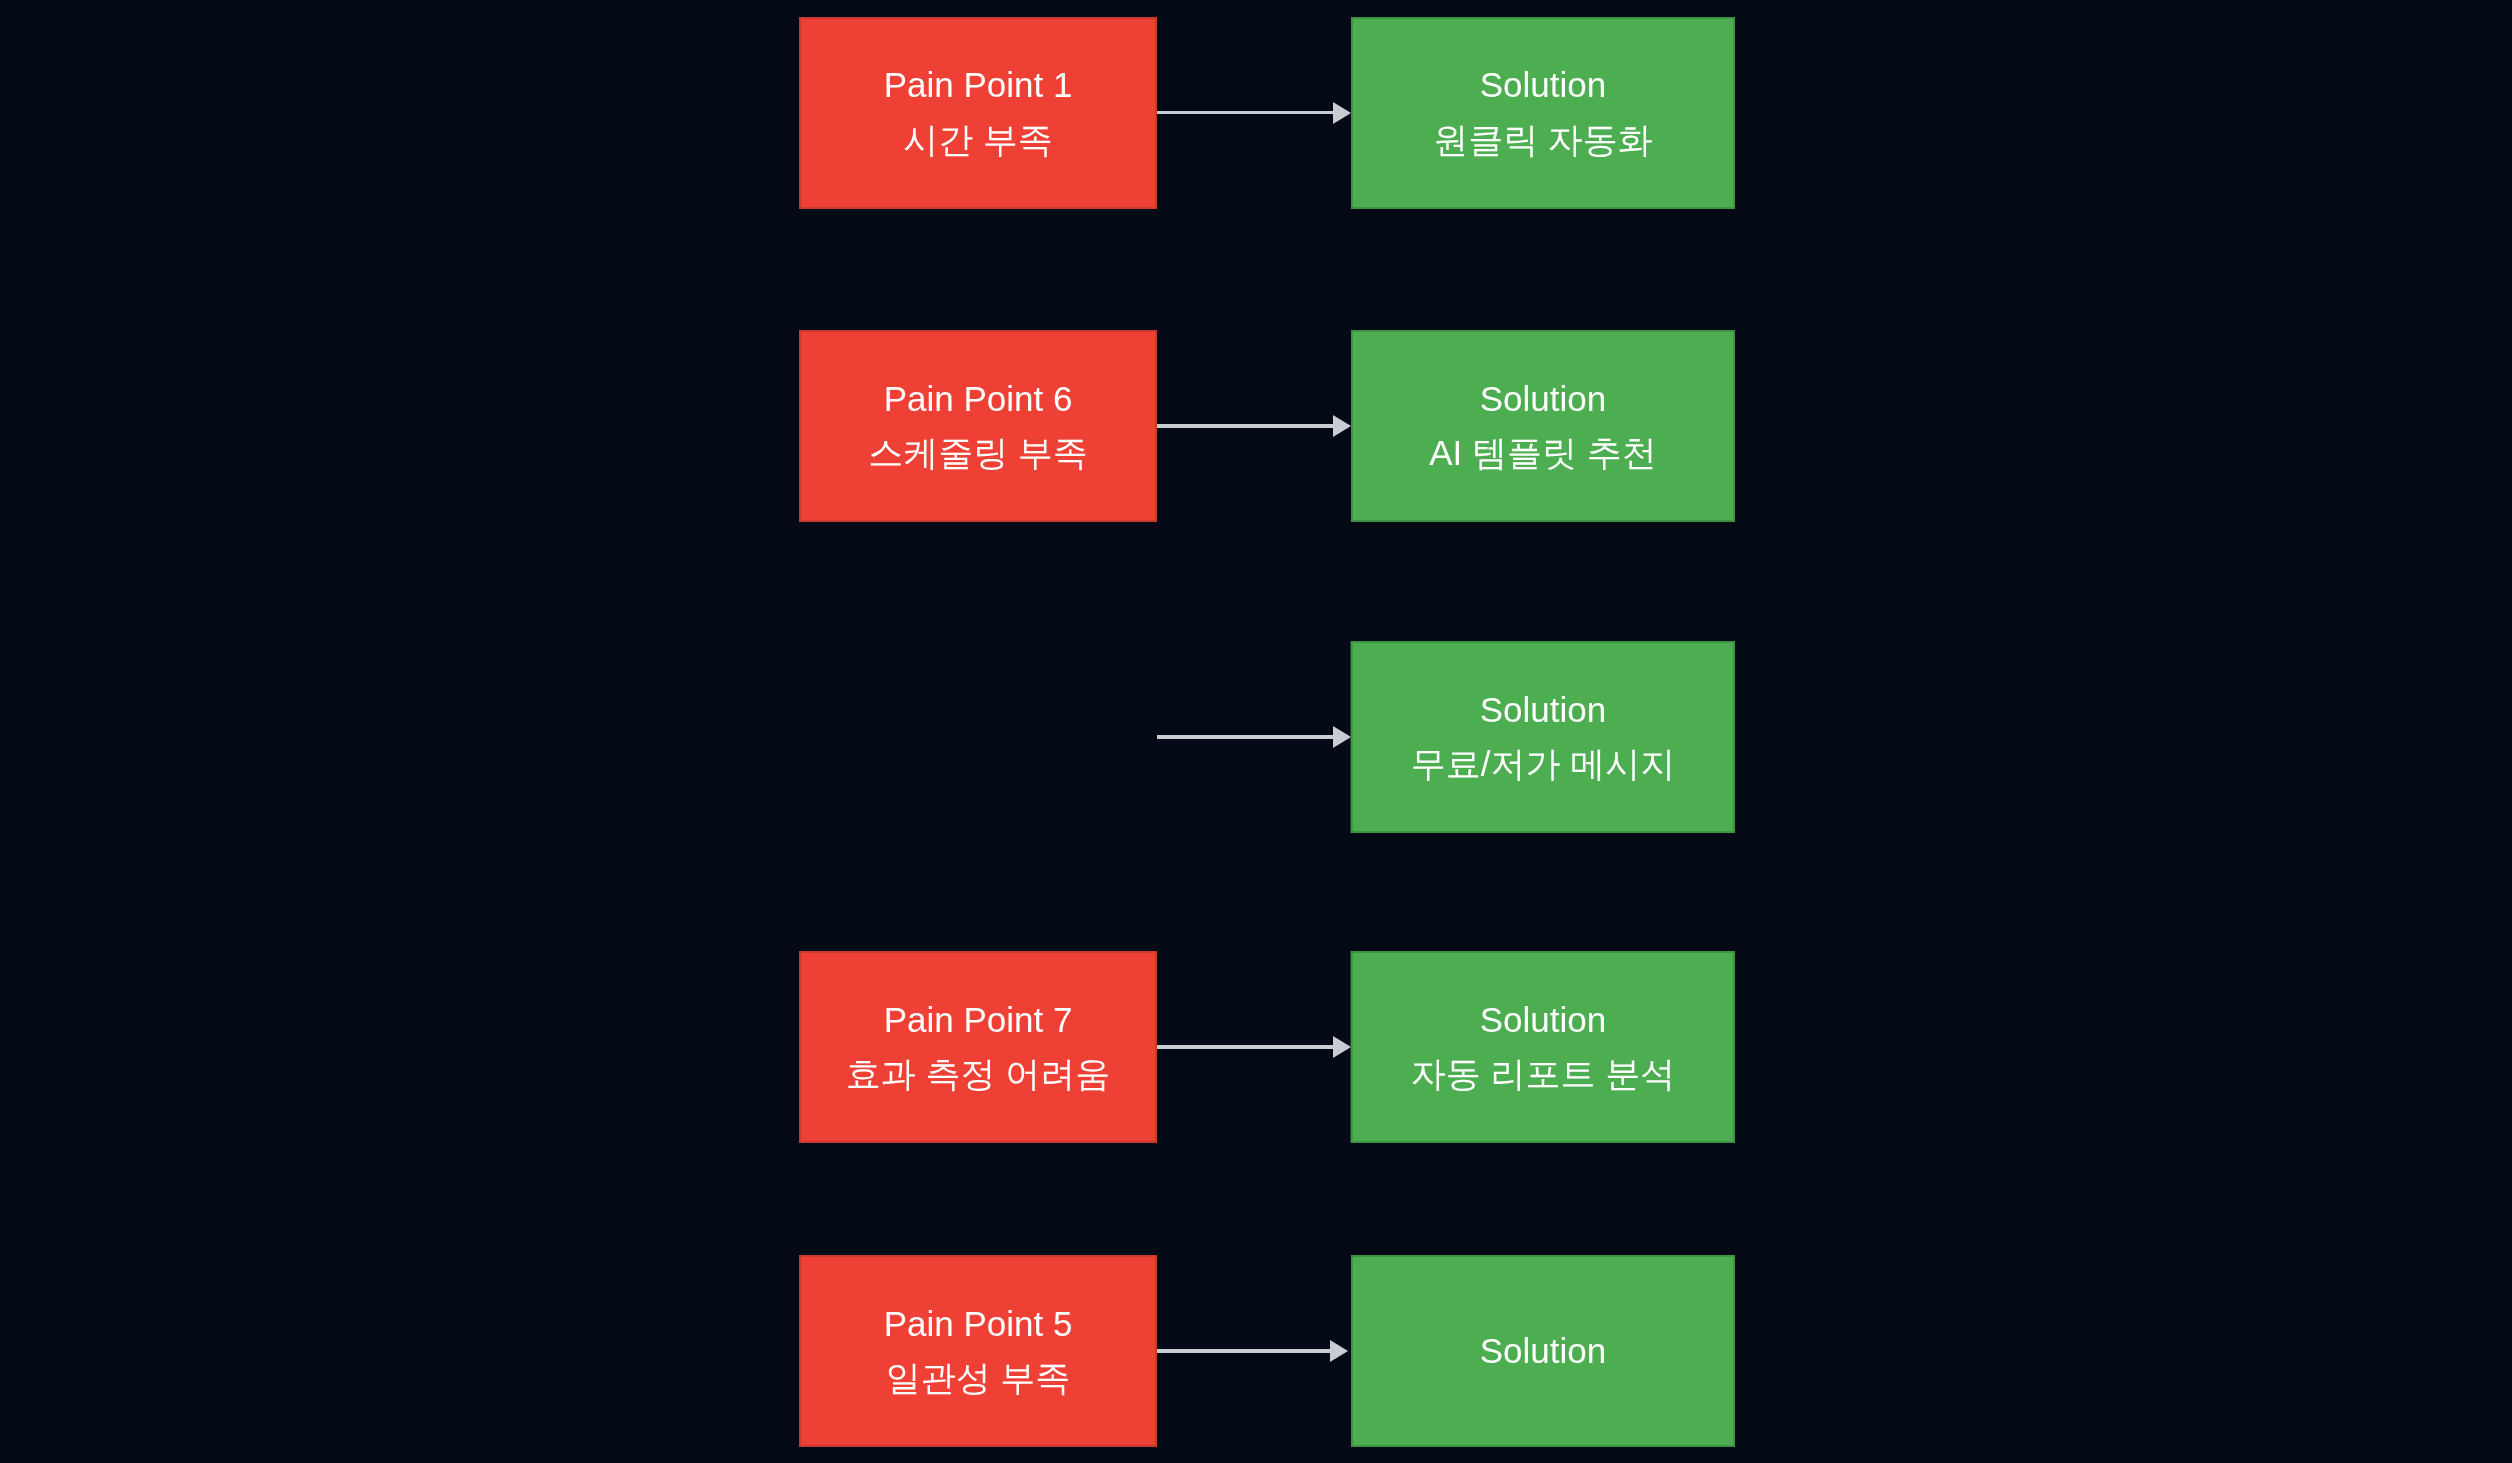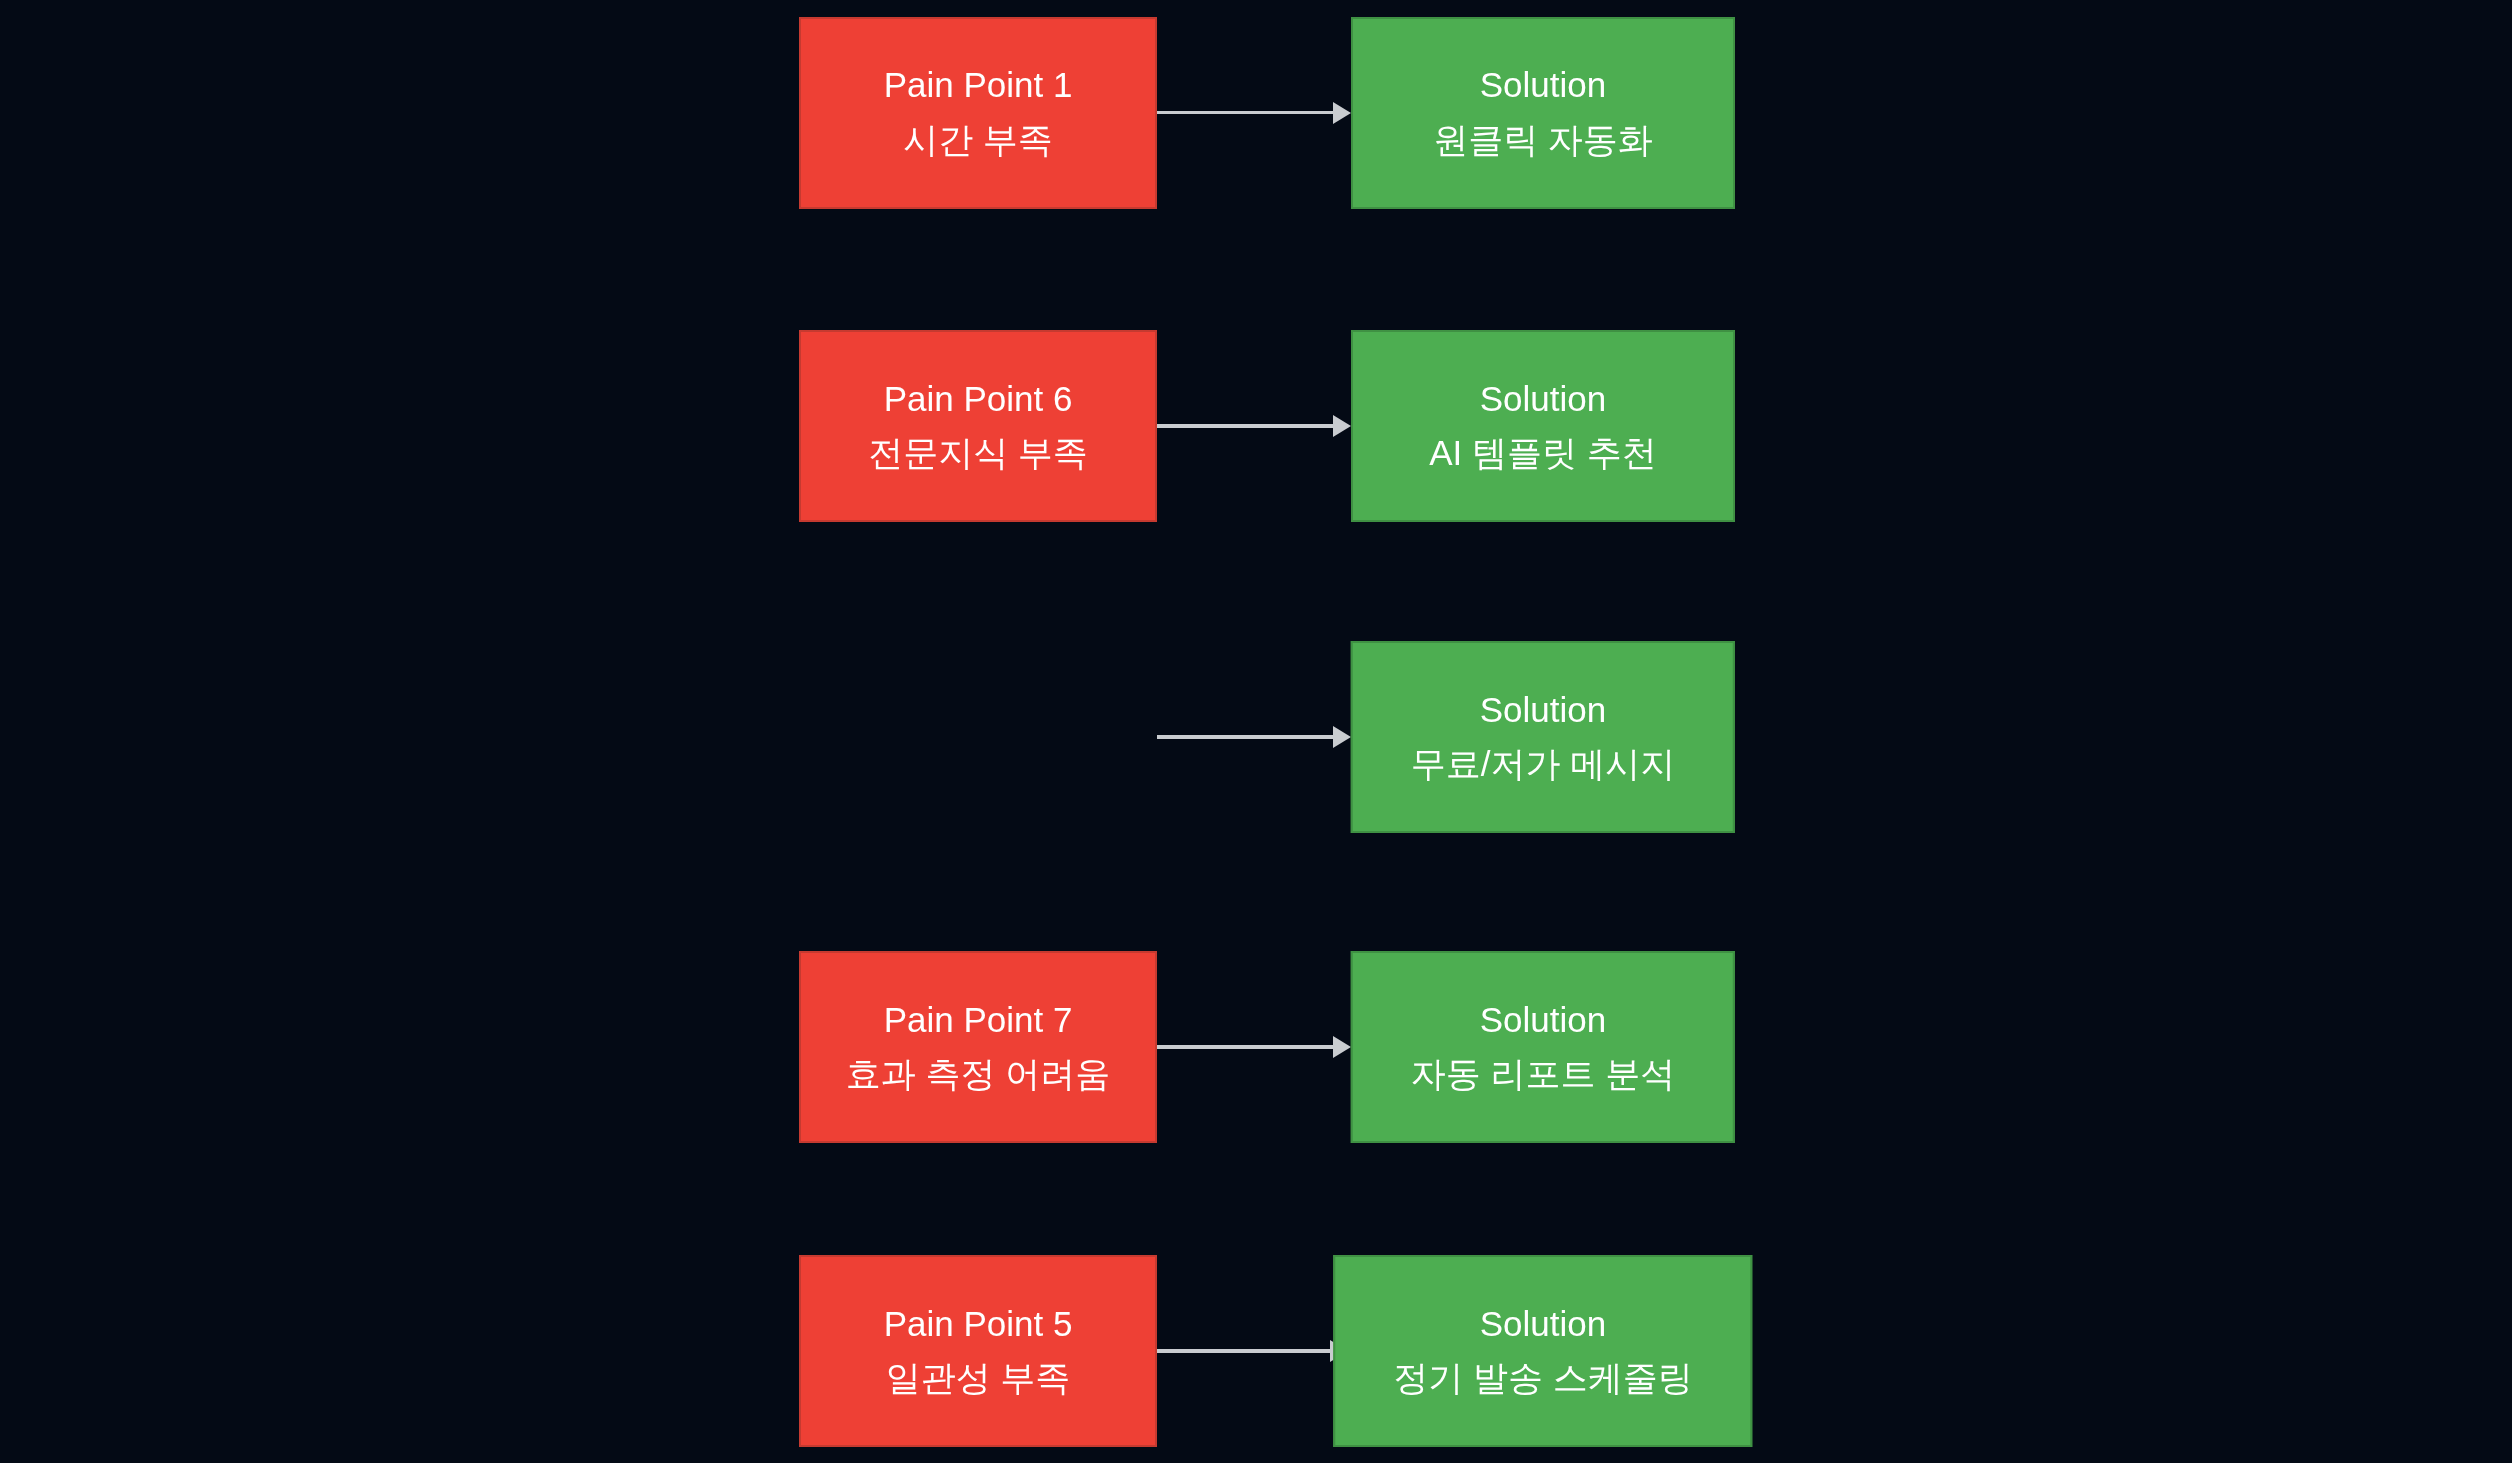--- a/index.html
+++ b/index.html
@@ -101,21 +101,21 @@
     </div>
     <div class="box solution">
       <span class="line1">Solution</span>
       <span class="line2">원클릭 자동화</span>
     </div>
   </div>
 
   <div class="row">
     <div class="box pain">
       <span class="line1">Pain Point 6</span>
-      <span class="line2">전문지식 부족</span>
+      <span class="line2">스케줄링 부족</span>
     </div>
     <div class="arrow" style="left: 1157px; width: 194px;">
       <div class="arrow-line"></div>
       <div class="arrow-head"></div>
     </div>
     <div class="box solution">
       <span class="line1">Solution</span>
       <span class="line2">AI 템플릿 추천</span>
     </div>
   </div>
@@ -150,18 +150,17 @@
     <div class="box pain">
       <span class="line1">Pain Point 5</span>
       <span class="line2">일관성 부족</span>
     </div>
     <div class="arrow" style="left: 1157px; width: 191px;">
       <div class="arrow-line"></div>
       <div class="arrow-head"></div>
     </div>
     <div class="box solution">
       <span class="line1">Solution</span>
-      <span class="line2">정기 발송 스케줄링</span>
     </div>
   </div>
 
 </div>
 
 
 </body></html>

